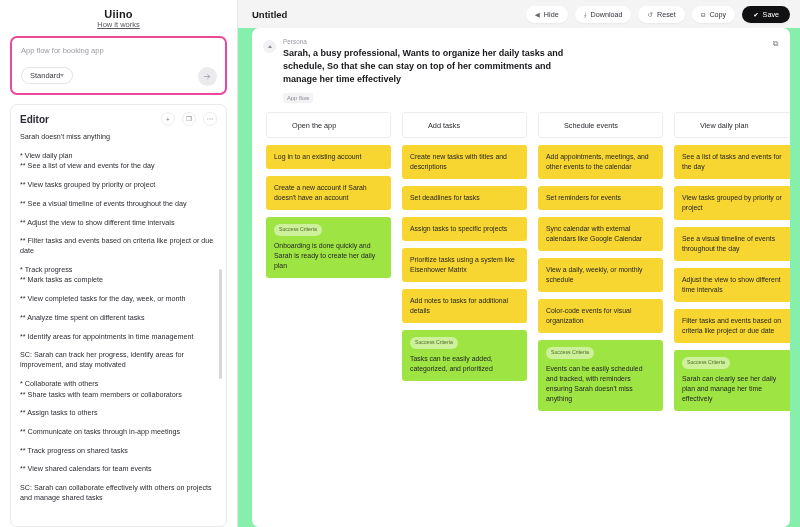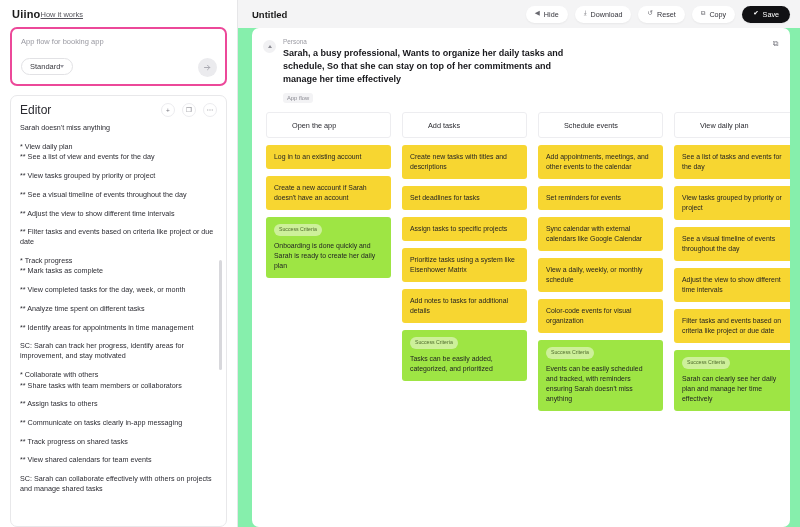--- a/index.html
+++ b/index.html
@@ -14,22 +14,23 @@
 
   
   .left-panel {
     width: 238px; height: 527px;
     background: #ffffff;
     border-right: 1px solid #e6e6e8;
     display: flex; flex-direction: column;
     position: relative;
   }
   .lp-header {
-    display: flex; align-items: center; 
+    display: flex; align-items: center; justify-content: space-between;
     padding: 8px 12px 4px 12px;
+    flex-direction: column;
   }
   .brand { font-size: 11px; font-weight: 600; letter-spacing: .2px; color: #1a1a1a; }
   .how-link {
     font-size: 7.5px; color: #55555c; text-decoration: underline;
     cursor: pointer;
   }
   .prompt-card {
     margin: 3px 10px 0 10px;
     border: 2px solid #ec4899;
     border-radius: 7px;
@@ -58,21 +59,21 @@
     margin: 9px 10px 0 10px;
     border: 1px solid #e8e8ea; border-radius: 7px;
     background: #fff; flex: 1;
     display: flex; flex-direction: column; overflow: hidden;
     position: relative;
   }
   .editor-head {
     display: flex; align-items: center; justify-content: space-between;
     padding: 7px 9px 6px 9px;
   }
-  .editor-title { font-size: 12px; font-weight: 400; color: #2a2a30; }
+  .editor-title { font-size: 10px; font-weight: 700; color: #2a2a30; }
   .editor-actions { display: flex; gap: 7px; }
   .icon-circle {
     width: 14px; height: 14px; border-radius: 50%;
     border: 1px solid #ececef; background: #fff;
     display: flex; align-items: center; justify-content: center;
     font-size: 6.5px; color: #75757d; cursor: pointer;
   }
   .editor-body {
     flex: 1; overflow: hidden; padding: 0 9px 0 9px;
     position: relative;
@@ -97,21 +98,21 @@
     display: flex; flex-direction: column; overflow: hidden;
   }
   .top-bar {
     height: 28px; display: flex; align-items: center;
     justify-content: space-between; padding: 0 10px 0 14px;
     background: #f4f4f5; flex: none;
   }
   .doc-title { font-size: 9.5px; font-weight: 600; color: #1a1a1a; }
   .toolbar { display: flex; align-items: center; gap: 7px; }
   .tb-btn {
-    display: inline-flex; align-items: flex-start; gap: 4px;
+    display: inline-flex; align-items: flex-end; gap: 4px;
     background: #fff; border: none; border-radius: 11px;
     padding: 4px 9px; font-size: 7.2px; color: #33333a;
     cursor: pointer; box-shadow: 0 1px 2px rgba(0,0,0,.05);
     font-family: "Liberation Sans", sans-serif;
   }
   .tb-btn .gl { font-size: 6.5px; color: #68686f; line-height: 1; }
   .tb-btn.primary { background: #111114; color: #fff; padding: 4px 11px; }
   .tb-btn.primary .gl { color: #fff; }
 
   .board {
@@ -208,21 +209,21 @@
           <div class="editor-line">** Filter tasks and events based on criteria like project or due date</div>
           <div class="editor-line tight">* Track progress</div>
           <div class="editor-line">** Mark tasks as complete</div>
           <div class="editor-line">** View completed tasks for the day, week, or month</div>
           <div class="editor-line">** Analyze time spent on different tasks</div>
           <div class="editor-line">** Identify areas for appointments in time management</div>
           <div class="editor-line">SC: Sarah can track her progress, identify areas for improvement, and stay motivated</div>
           <div class="editor-line tight">* Collaborate with others</div>
           <div class="editor-line">** Share tasks with team members or collaborators</div>
           <div class="editor-line">** Assign tasks to others</div>
-          <div class="editor-line">** Communicate on tasks clearly in-app messaging</div>
+          <div class="editor-line">** Communicate on tasks through in-app meetings</div>
           <div class="editor-line">** Track progress on shared tasks</div>
           <div class="editor-line">** View shared calendars for team events</div>
           <div class="editor-line">SC: Sarah can collaborate effectively with others on projects and manage shared tasks</div>
         </div>
       <div class="scroll-track">
         <div class="scroll-thumb"></div>
       </div>
     </div>
   </div>
 

